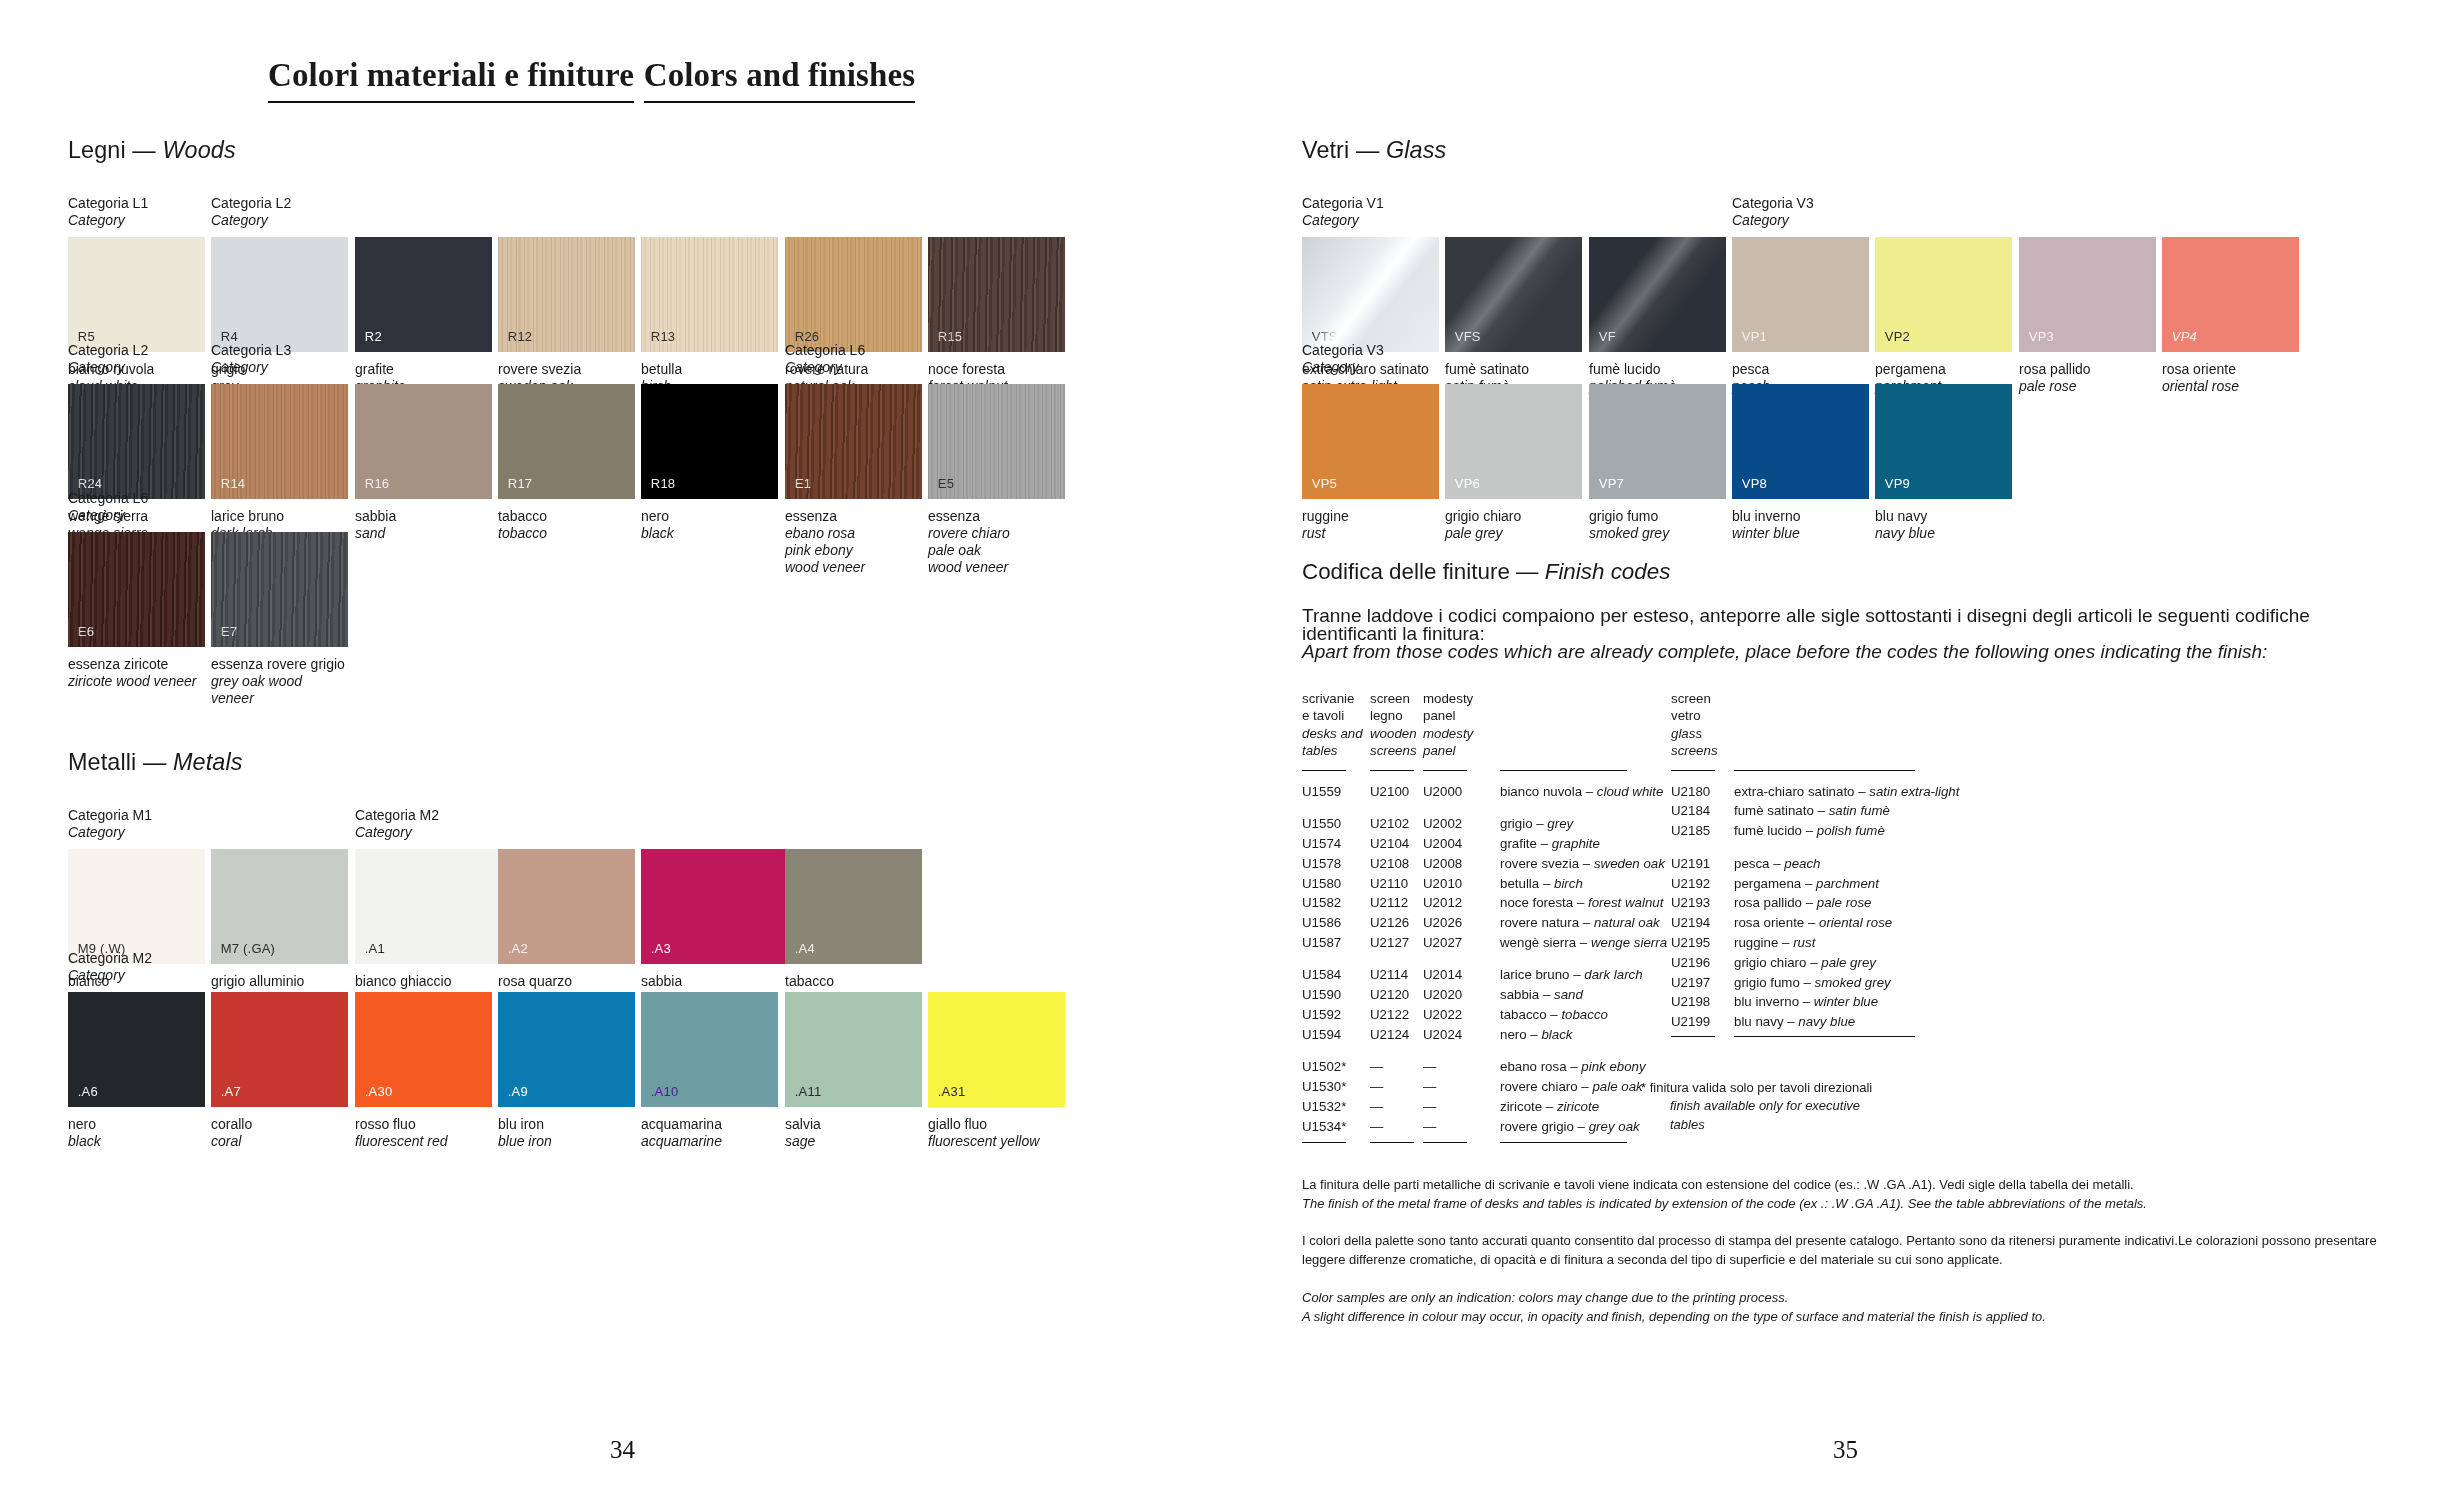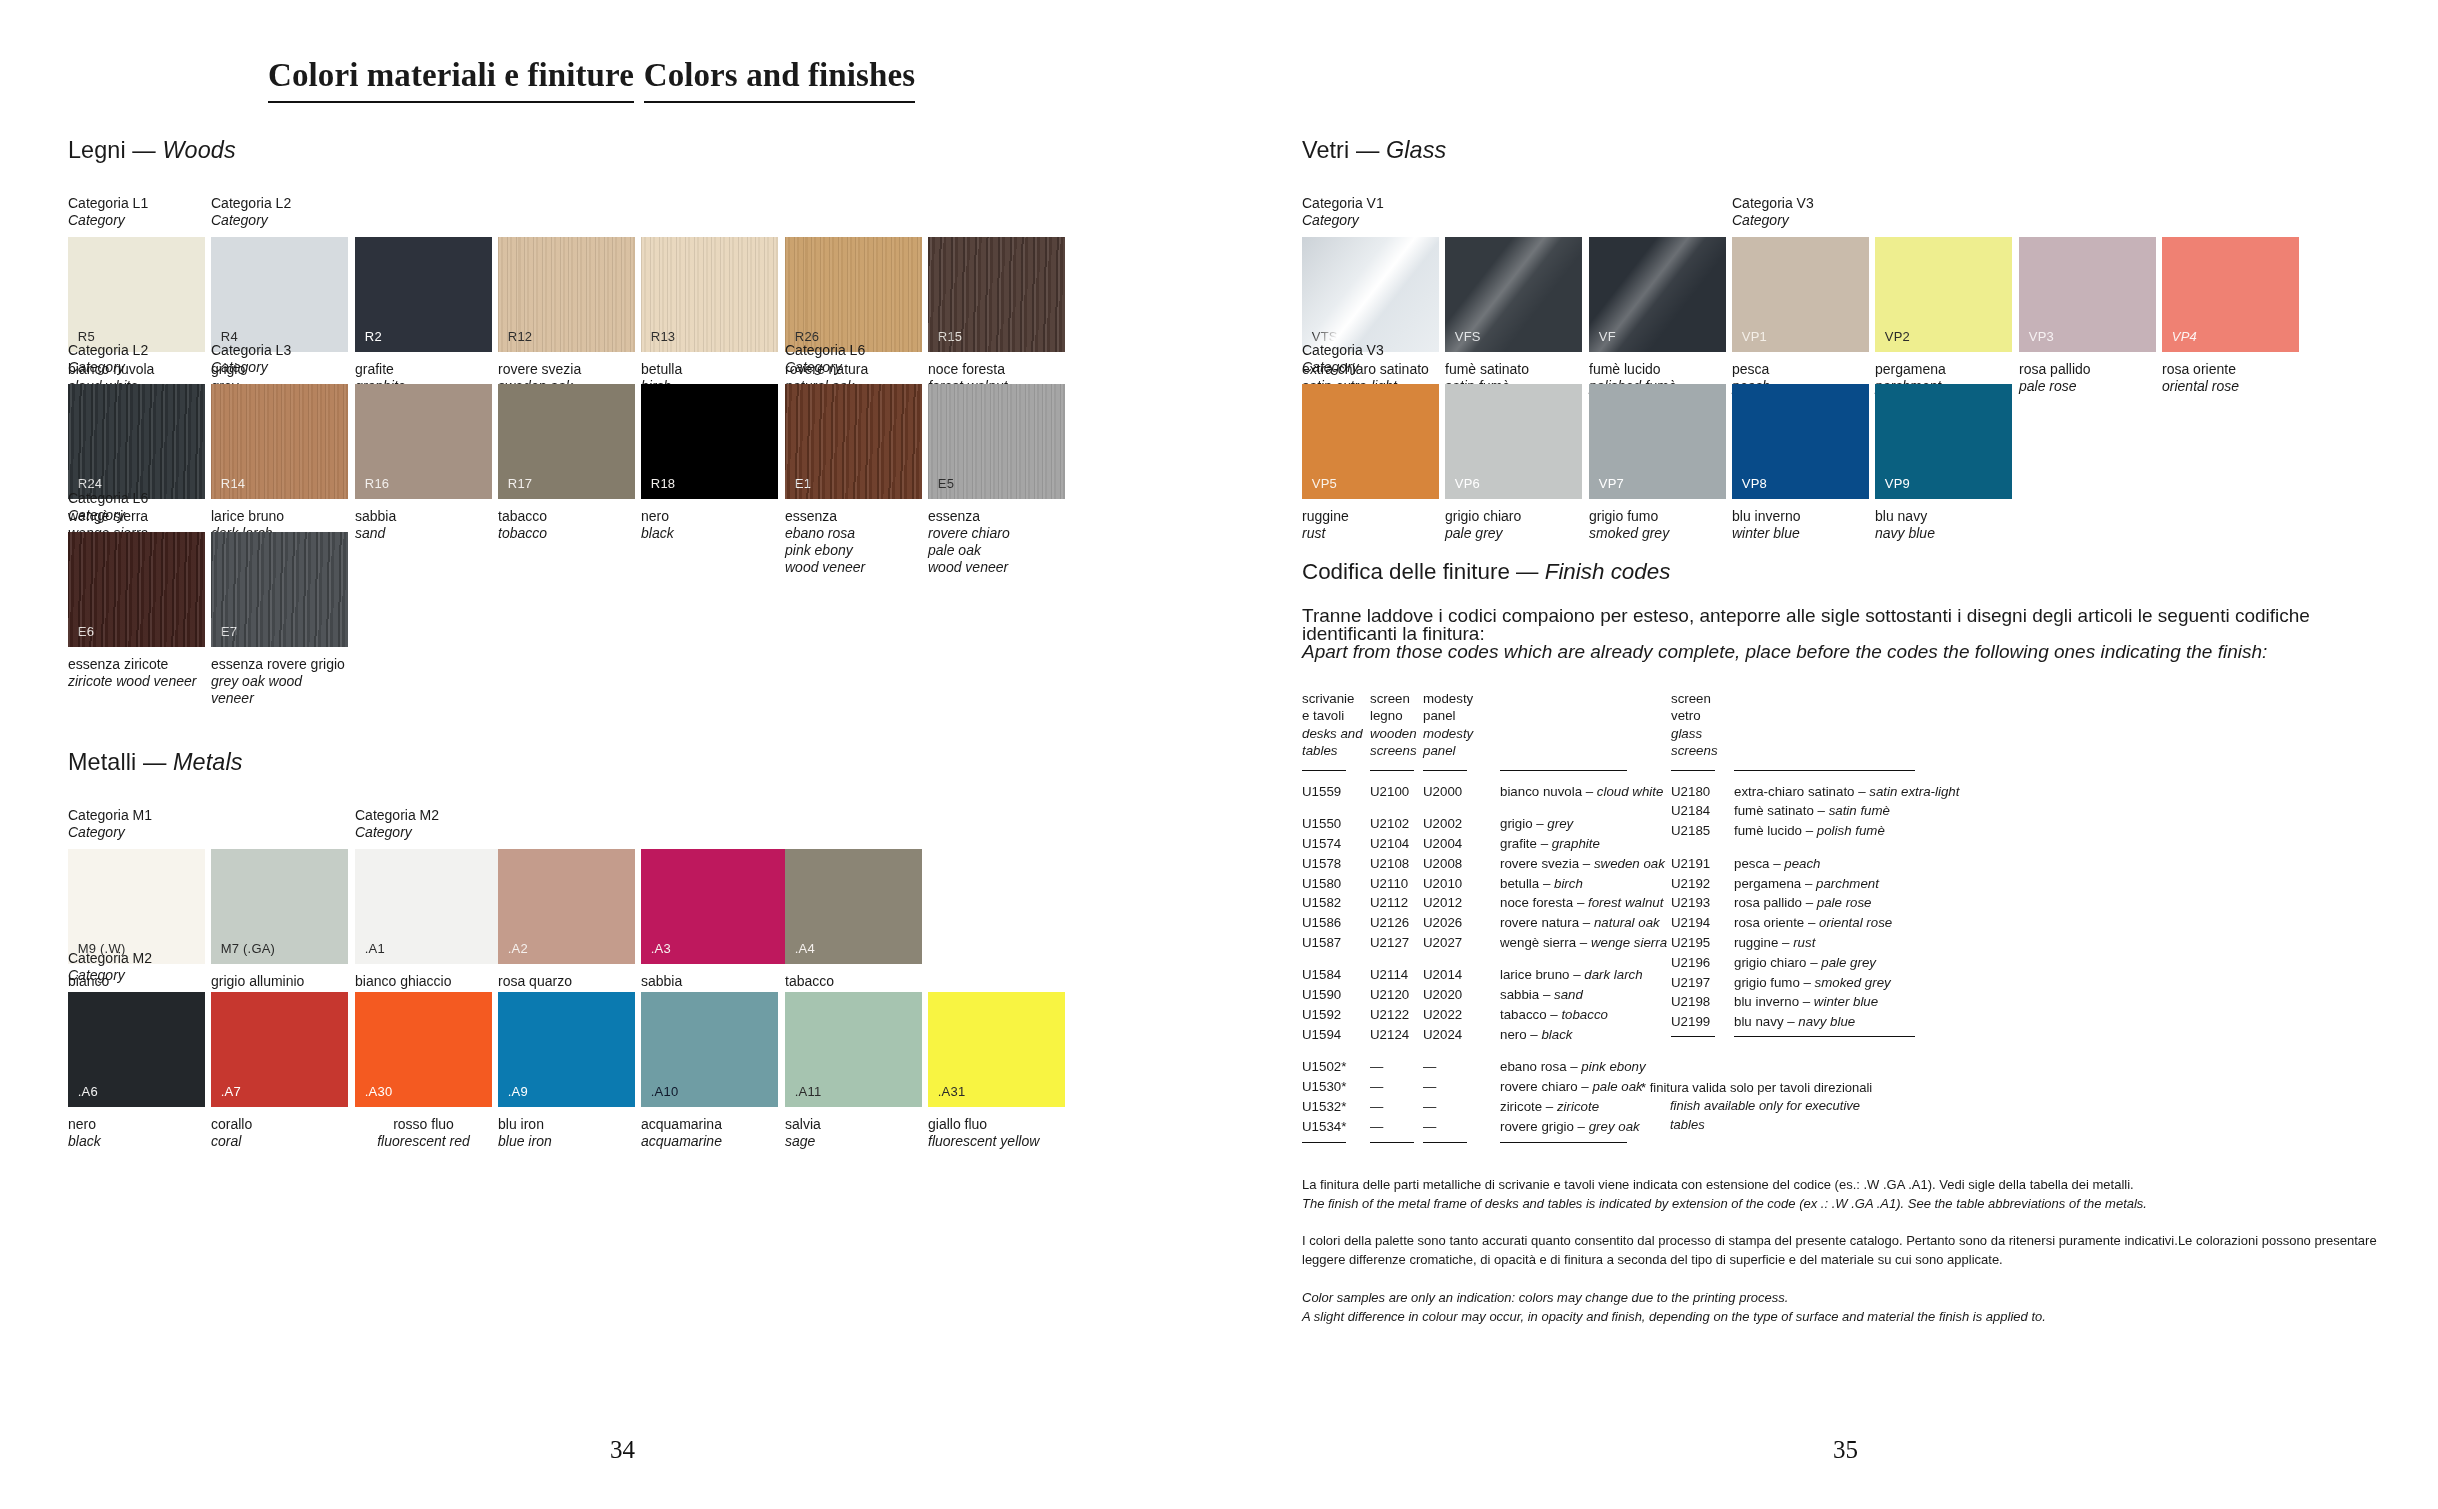--- a/index.html
+++ b/index.html
@@ -290,38 +290,38 @@
           </div>
           <div class="cap"><span>nero</span><span class="en">black</span></div>
         </div>
         <div class="cell" style="left: 143px; top: 143px;">
           <div class="cat empty"><span>Categoria</span><span class="en">Category</span></div>
           <div class="sw" style="background: rgb(198, 55, 47);">
             <span class="code" style="color: rgb(255, 255, 255);">.A7</span>
           </div>
           <div class="cap"><span>corallo</span><span class="en">coral</span></div>
         </div>
-        <div class="cell" style="left: 287px; top: 143px; text-align: center;">
+        <div class="cell" style="left: 287px; top: 143px;">
           <div class="cat empty"><span>Categoria</span><span class="en">Category</span></div>
           <div class="sw" style="background: rgb(244, 90, 33);">
             <span class="code" style="color: rgb(255, 255, 255);">.A30</span>
           </div>
           <div class="cap"><span>rosso fluo</span><span class="en">fluorescent red</span></div>
         </div>
         <div class="cell" style="left: 430px; top: 143px;">
           <div class="cat empty"><span>Categoria</span><span class="en">Category</span></div>
           <div class="sw" style="background: rgb(11, 122, 176);">
             <span class="code" style="color: rgb(255, 255, 255);">.A9</span>
           </div>
           <div class="cap"><span>blu iron</span><span class="en">blue iron</span></div>
         </div>
         <div class="cell" style="left: 573px; top: 143px;">
           <div class="cat empty"><span>Categoria</span><span class="en">Category</span></div>
           <div class="sw" style="background: rgb(111, 157, 164);">
-            <span class="code" style="color: #0f172a;">.A10</span>
+            <span class="code" style="color: #4c1d95;">.A10</span>
           </div>
           <div class="cap"><span>acquamarina</span><span class="en">acquamarine</span></div>
         </div>
         <div class="cell" style="left: 717px; top: 143px;">
           <div class="cat empty"><span>Categoria</span><span class="en">Category</span></div>
           <div class="sw" style="background: rgb(166, 196, 176);">
             <span class="code" style="color: rgb(43, 43, 43);">.A11</span>
           </div>
           <div class="cap"><span>salvia</span><span class="en">sage</span></div>
         </div>

